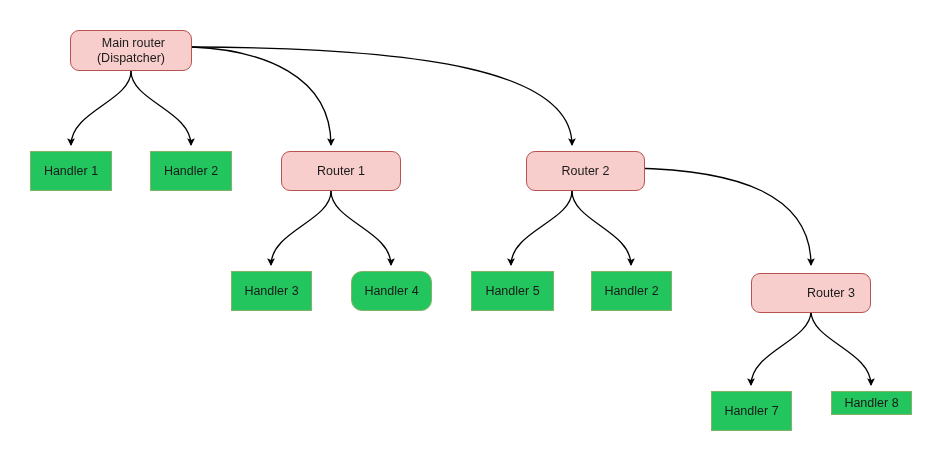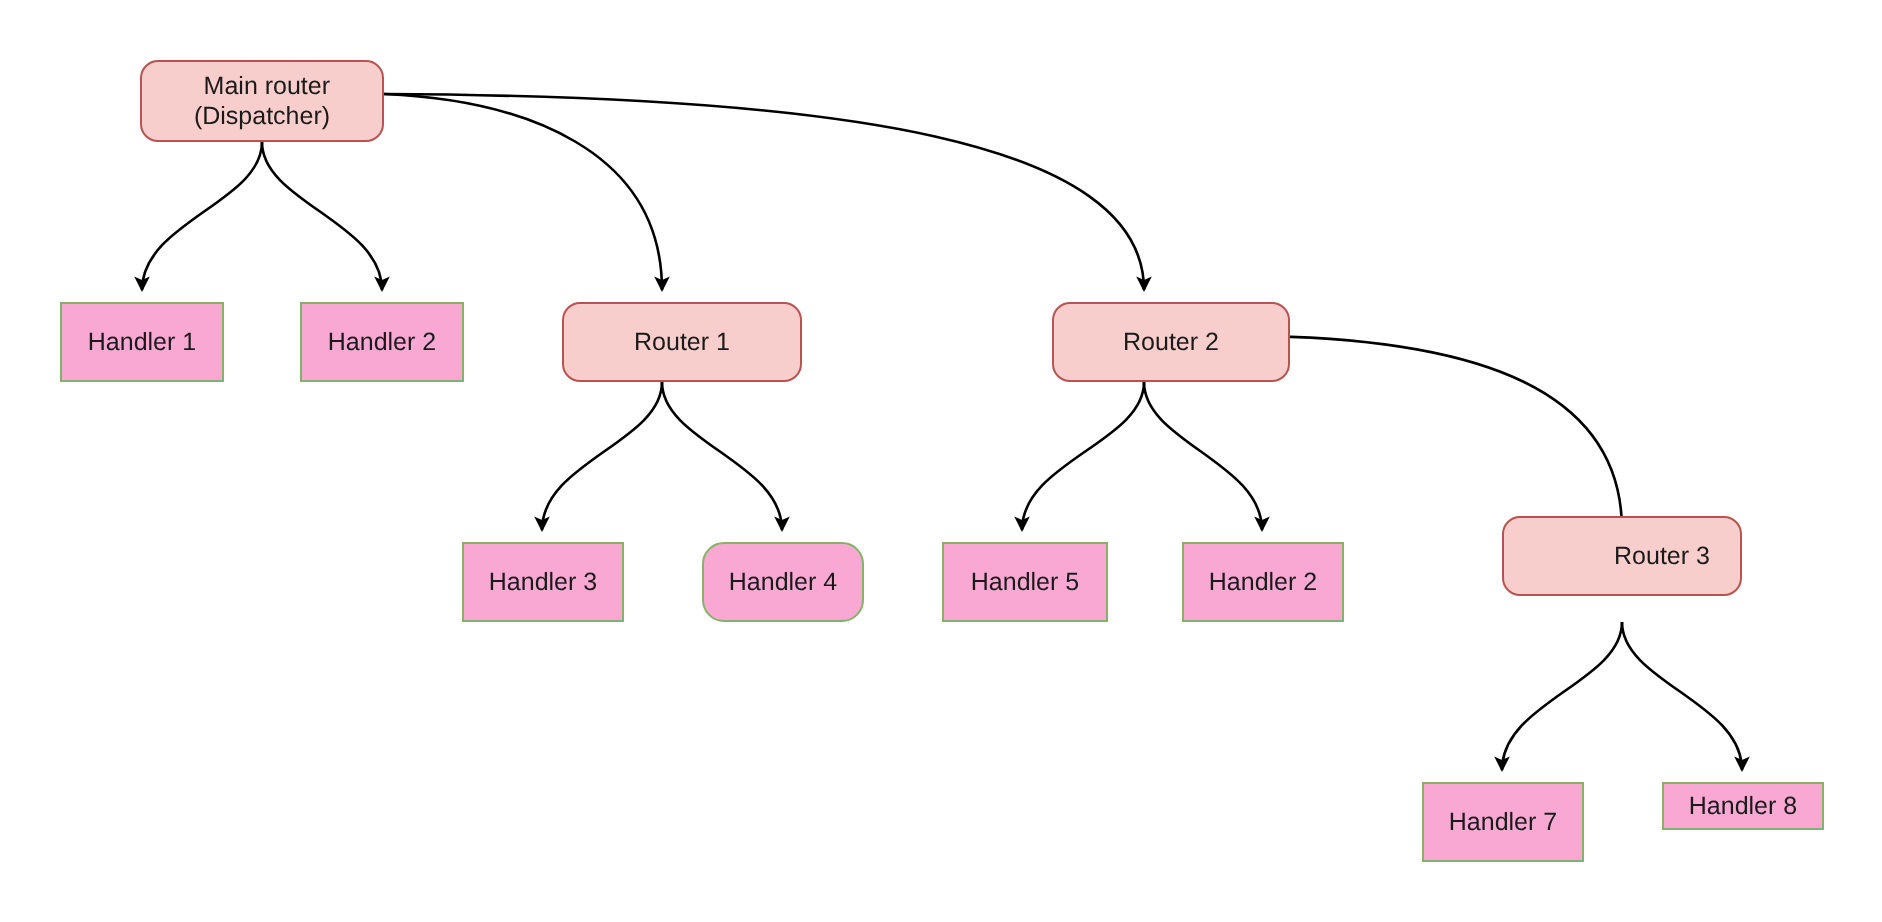--- a/index.html
+++ b/index.html
@@ -40,21 +40,21 @@
     line-height: 15px;
     color: #1a1a1a;
     white-space: pre-line;
   }
   .node.router {
     background: #f8cecc;
     border: 1px solid #b85450;
     border-radius: 9px;
   }
   .node.handler {
-    background: #f9a8d4;
+    background: #22c55e;
     border: 1px solid #82b366;
     border-radius: 0;
   }
   .node-label {
     display: block;
     white-space: pre-line;
     text-align: right;
   }
 </style>
 </head>
@@ -85,17 +85,17 @@
       <div class="node router" style="left: 70px; top: 30px; width: 122px; height: 41px;"><span class="node-label">Main router
 (Dispatcher)</span></div>
       <div class="node handler" style="left: 30px; top: 151px; width: 82px; height: 40px;"><span class="node-label">Handler 1</span></div>
       <div class="node handler" style="left: 150px; top: 151px; width: 82px; height: 40px;"><span class="node-label">Handler 2</span></div>
       <div class="node router" style="left: 281px; top: 151px; width: 120px; height: 40px;"><span class="node-label">Router 1</span></div>
       <div class="node router" style="left: 513px; top: 151px; width: 119px; height: 40px; margin-left: 13px;"><span class="node-label">Router 2</span></div>
       <div class="node handler" style="left: 231px; top: 271px; width: 81px; height: 40px;"><span class="node-label">Handler 3</span></div>
       <div class="node handler" style="left: 351px; top: 271px; width: 81px; height: 40px; border-radius: 11px;"><span class="node-label">Handler 4</span></div>
       <div class="node handler" style="left: 471px; top: 271px; width: 83px; height: 40px;"><span class="node-label">Handler 5</span></div>
       <div class="node handler" style="left: 591px; top: 271px; width: 81px; height: 40px;"><span class="node-label">Handler 2</span></div>
-      <div class="node router" style="left: 751px; top: 258px; width: 120px; height: 40px; padding-left: 40px;"><span class="node-label">Router 3</span></div>
+      <div class="node router" style="left: 751px; top: 273px; width: 120px; height: 40px; padding-left: 40px;"><span class="node-label">Router 3</span></div>
       <div class="node handler" style="left: 711px; top: 391px; width: 81px; height: 40px;"><span class="node-label">Handler 7</span></div>
       <div class="node handler" style="left: 831px; top: 391px; width: 81px; height: 24px;"><span class="node-label">Handler 8</span></div>
     </div>
 </div>
 
 </body></html>

